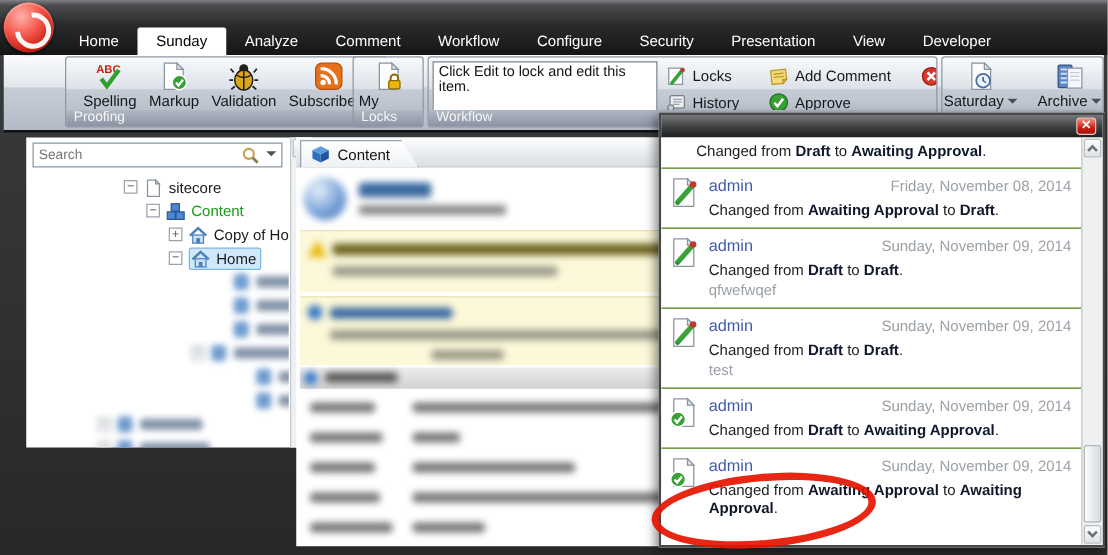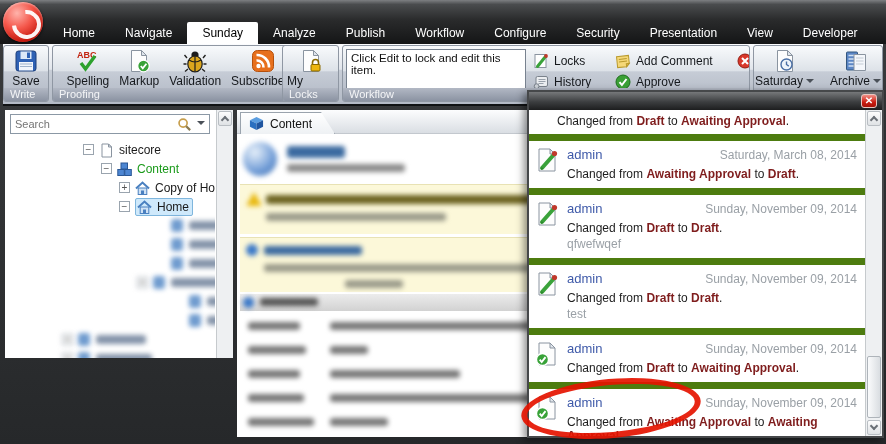--- a/index.html
+++ b/index.html
@@ -40,21 +40,21 @@
   .dd { width:0; height:0; border:4px solid transparent; border-top-color:#4a5058; margin-top:4px; }
   
   #wf-box { position:absolute; left:3px; top:3px; width:180px; height:40px; background:#fff;
     border:1px solid #78828f; font-size:11.5px; color:#111; padding:2px 4px; resize:none;
     font-family:"Liberation Sans",sans-serif; }
   .wf-btns { position:absolute; left:190px; top:4px; display:grid;
     grid-template-columns: 82px 122px 84px; grid-auto-rows:21px; align-items:center; }
   .smallbtn { display:flex; align-items:center; gap:5px; font-size:12px; color:#15181c; cursor:default; }
   .smallbtn svg { width:16px; height:16px; flex:0 0 16px; }
   
-  #left-panel { position:absolute; left:5px; top:110px; width:228px; height:248px; background:#fff; z-index:5; }
+  #left-panel { position:absolute; left:21px; top:110px; width:228px; height:248px; background:#fff; z-index:5; }
   #search-wrap { position:absolute; left:5px; top:4px; width:200px; height:20px; background:#fff;
     border:1px solid #8b98a5; display:flex; align-items:center; padding:0 4px; }
   #search-input { flex:1; border:none; outline:none; font-size:11px; color:#444;
     font-family:"Liberation Sans",sans-serif; min-width:0; }
   #tree { position:absolute; left:0; top:30px; right:18px; bottom:0; overflow:hidden; }
   .trow { display:flex; align-items:center; height:19px; font-size:12px; color:#1a1a1a; cursor:default; }
   .expbox { width:11px; height:11px; border:1px solid #9aa4ae; background:#fff; color:#555;
     font-size:10px; line-height:9px; text-align:center; margin-right:5px; flex:0 0 11px; }
   .ticon { width:15px; height:14px; margin-right:5px; flex:0 0 15px; }
   .tlabel { white-space:nowrap; }
@@ -89,70 +89,54 @@
   
   #popup { position:absolute; left:527px; top:90px; width:357px; height:348px; z-index:30;
     background:#fff; border:2px solid #46484a; box-shadow:-3px 3px 8px rgba(0,0,0,.45); }
   #popup-title { position:absolute; left:0; right:0; top:0; height:18px;
     background: linear-gradient(#76787a, #3c3e40 55%, #1d1e1f); }
   #popup-close { position:absolute; right:5px; top:2px; width:16px; height:14px;
     background: linear-gradient(#f08f86, #cc1c10 60%, #a81208); border:1px solid #e8c7c2; border-radius:3px;
     color:#fff; font-size:10px; line-height:12px; text-align:center; font-weight:bold; cursor:default; }
   #popup-body { position:absolute; left:0; right:17px; top:18px; bottom:0; overflow:hidden; background:#fff; }
   #popup .vscroll { right:0; top:18px; bottom:0; }
-  .entry { position:relative; border-top:7px solid #4d7c0f; padding:6px 8px 7px 38px; }
+  .entry { position:relative; border-top:1px solid #4d7c0f; padding:6px 8px 7px 38px; }
   .entry.partial { border-top:none; padding:4px 8px 6px 28px; }
   .eicon { position:absolute; left:6px; top:7px; width:24px; height:24px; }
   .erow1 { display:flex; justify-content:space-between; align-items:baseline; }
   .euser { color:#3f5aa9; font-size:13px; }
   .edate { color:#9aa0a6; font-size:12px; }
   .etext { margin-top:5px; font-size:12px; color:#1d1d1d; }
-  .etext b { color:#7f1d1d; }
+  .etext b { color:#0f172a; }
   .ecomment { margin-top:2px; font-size:12px; color:#9aa0a6; }
   
   #annotation { position:absolute; left:521px; top:379px; width:180px; height:59px;
     border:6px solid #e51400; border-radius:50%; transform:rotate(-5deg); z-index:40;
     pointer-events:none; opacity:.92; }
 </style>
 </head>
 <body>
 
 <div id="topband"></div>
 <div id="logo"></div>
 <div id="ribbon-tabs">
     <div class="rtab">Home</div>
-    <div class="rtab">Navigate</div>
     <div class="rtab active">Sunday</div>
     <div class="rtab">Analyze</div>
-    <div class="rtab">Publish</div>
+    <div class="rtab">Comment</div>
     <div class="rtab">Workflow</div>
     <div class="rtab">Configure</div>
     <div class="rtab">Security</div>
     <div class="rtab">Presentation</div>
     <div class="rtab">View</div>
     <div class="rtab">Developer</div>
   </div>
 
 <div id="ribbon">
 
-  <div class="rgroup" style="left:0;width:46px;">
-    <div class="bigbtns">
-        <div class="bigbtn">
-      <span class="bicon"><svg viewBox="0 0 24 24">
-              <rect x="2" y="2" width="20" height="20" rx="2.5" fill="#2f62b5" stroke="#1c3f7a"></rect>
-              <rect x="6.5" y="2.5" width="11" height="7.5" fill="#dce8f8"></rect>
-              <rect x="13" y="3.5" width="3" height="5.5" fill="#2f62b5"></rect>
-              <rect x="5" y="13" width="14" height="8.5" fill="#f2f6fc"></rect>
-              <path d="M6 15 h12 M6 17.5 h12" stroke="#9fb3cc"></path>
-            </svg></span>
-      <span>Save</span>
-    </div>
-      </div>
-    <div class="glabel">Write</div>
-  </div>
 
   <div class="rgroup" style="left:49px;width:258px;">
     <div class="bigbtns">
       <div class="bigbtn">
         <span class="bicon"><svg viewBox="0 0 24 24">
               <text x="1" y="9" font-size="9" font-weight="bold" fill="#c22410" font-family="Liberation Sans">ABC</text>
               <path d="M5 14 l4.5 6 L19 7" stroke="#2da12d" stroke-width="3.4" fill="none"></path>
             </svg></span>
         <span>Spelling</span>
       </div>
@@ -480,21 +464,21 @@
       <div class="entry">
         <span class="eicon"><svg viewBox="0 0 24 24">
             <path d="M4 1 h11 l5 5 v17 h-16 z" fill="#fdfdfd" stroke="#8a94a0"></path>
             <path d="M15 1 l5 5 h-5 z" fill="#e3e8ee" stroke="#8a94a0"></path>
             <path d="M7 20 L18.5 7" stroke="#3aa23a" stroke-width="4" stroke-linecap="round"></path>
             <circle cx="19.5" cy="5.5" r="2.6" fill="#c0392b"></circle>
             <path d="M6 21.5 l2.2 -0.8 l-1.5 -1.6 z" fill="#2c7d2c"></path>
           </svg></span>
         <div class="erow1">
           <span class="euser">admin</span>
-          <span class="edate">Saturday, March 08, 2014</span>
+          <span class="edate">Friday, November 08, 2014</span>
         </div>
         <div class="etext">Changed from <b>Awaiting Approval</b> to <b>Draft</b>.</div>
       </div>
       <div class="entry">
         <span class="eicon"><svg viewBox="0 0 24 24">
             <path d="M4 1 h11 l5 5 v17 h-16 z" fill="#fdfdfd" stroke="#8a94a0"></path>
             <path d="M15 1 l5 5 h-5 z" fill="#e3e8ee" stroke="#8a94a0"></path>
             <path d="M7 20 L18.5 7" stroke="#3aa23a" stroke-width="4" stroke-linecap="round"></path>
             <circle cx="19.5" cy="5.5" r="2.6" fill="#c0392b"></circle>
             <path d="M6 21.5 l2.2 -0.8 l-1.5 -1.6 z" fill="#2c7d2c"></path>

